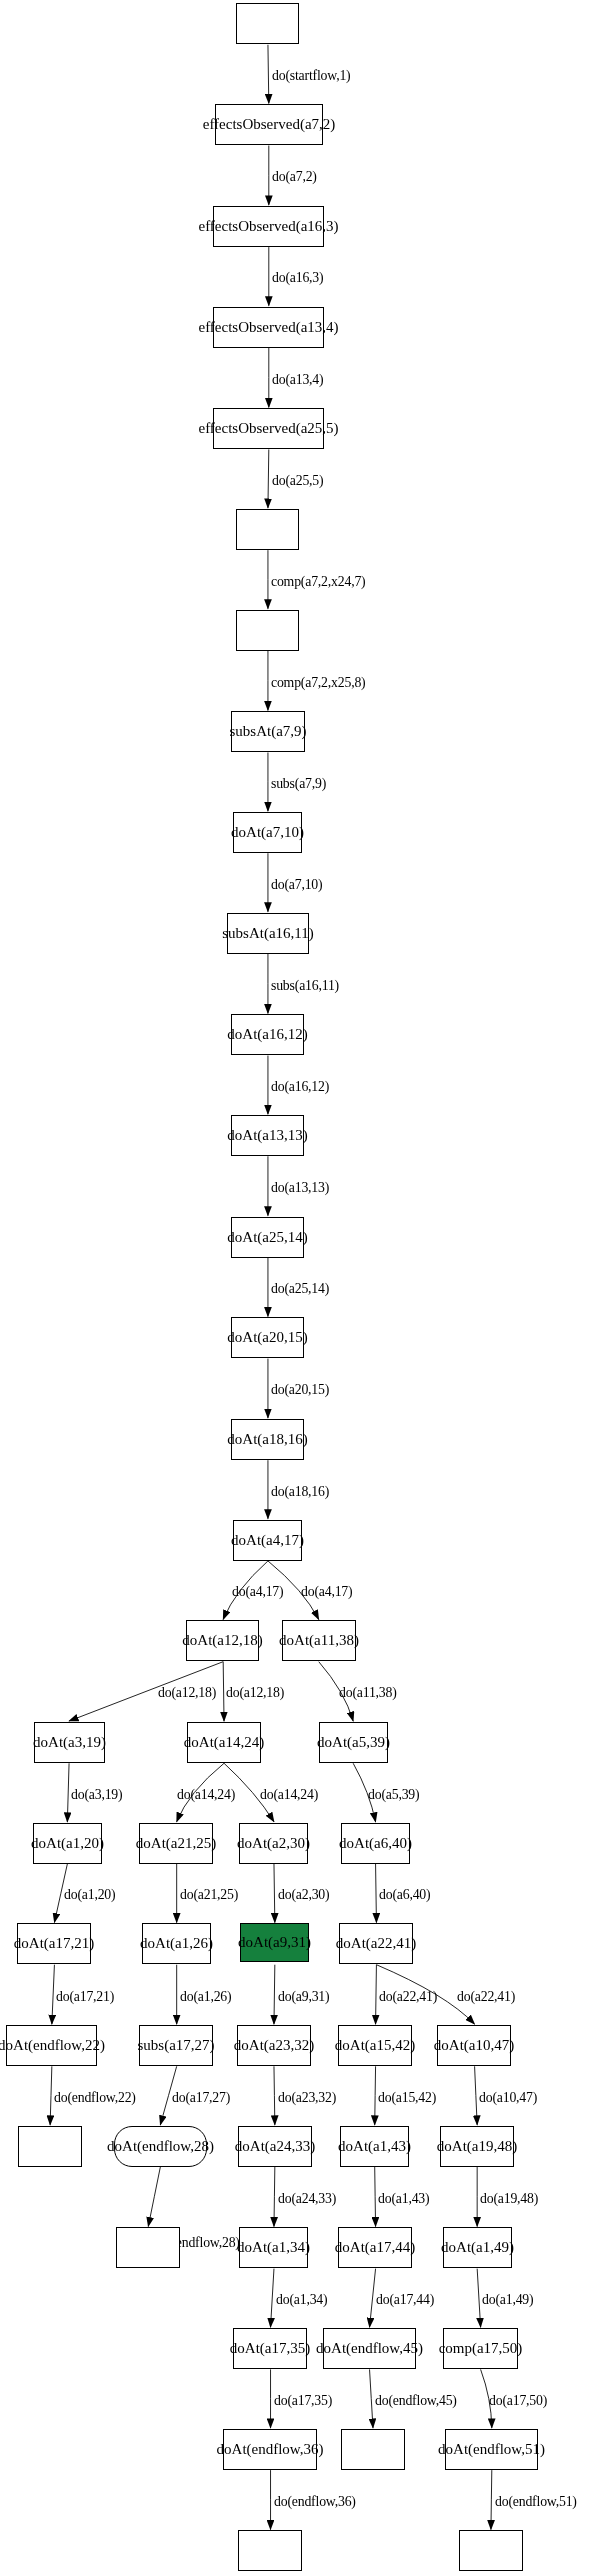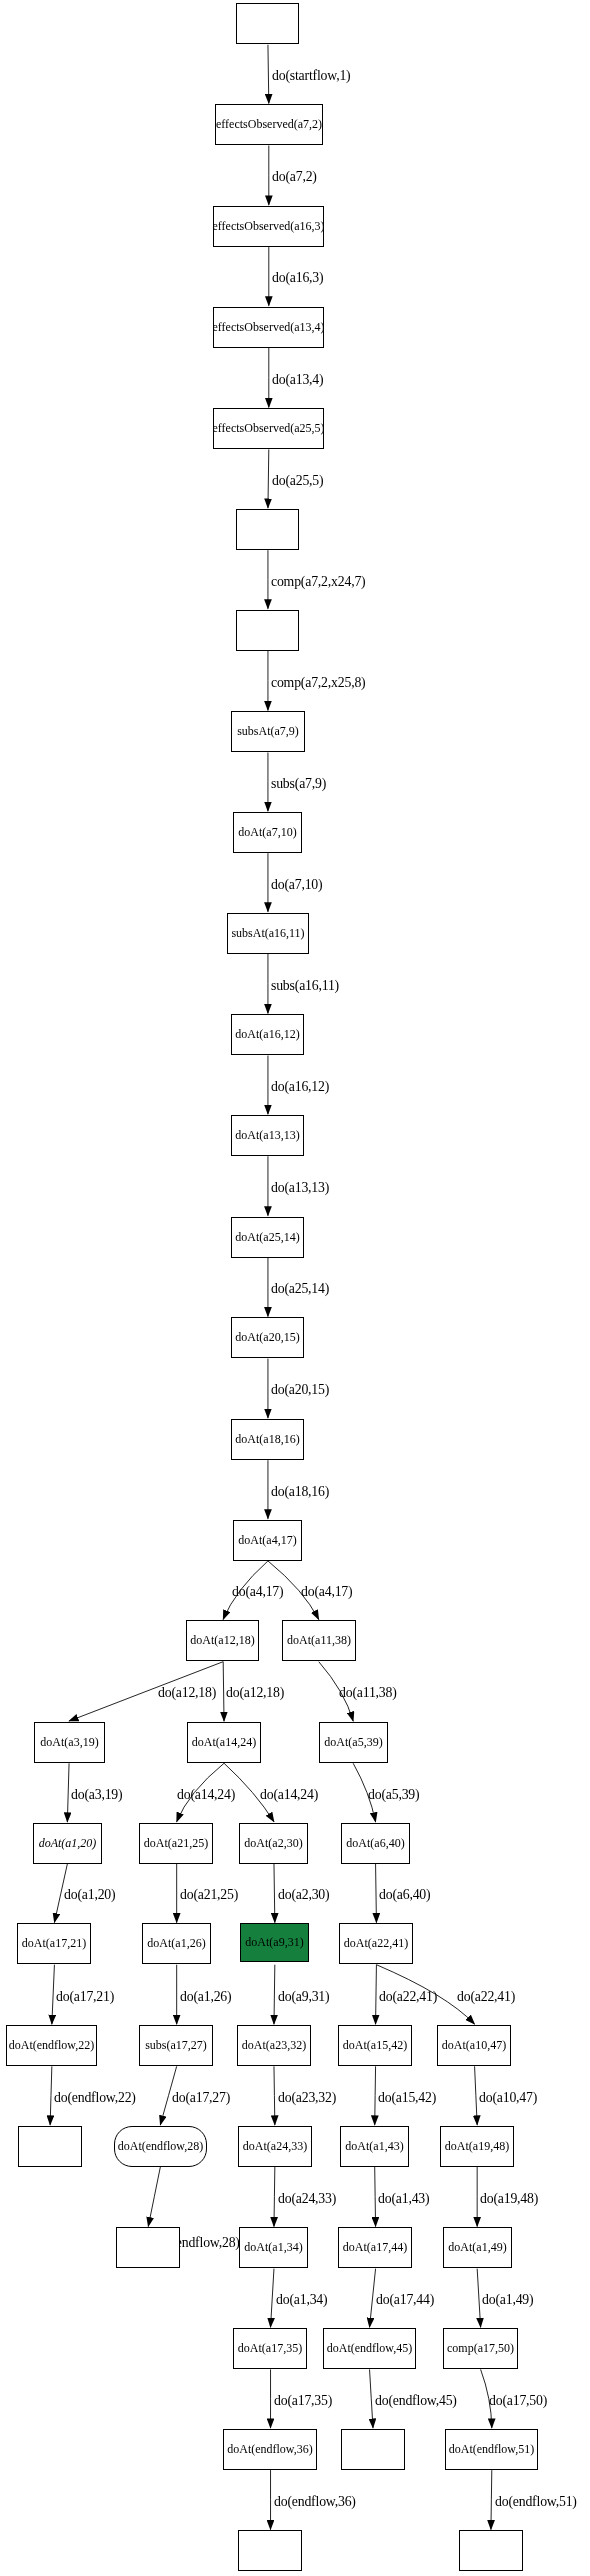--- a/index.html
+++ b/index.html
@@ -1,21 +1,21 @@
 <!DOCTYPE html>
 <html style="font-size:13.8px"><head>
 <meta charset="utf-8">
 <style>
   html,body{margin:0;padding:0;background:#ffffff;}
   #canvas{position:relative;width:591px;height:2576px;background:#ffffff;
           font-family:"Liberation Serif","DejaVu Serif",serif;overflow:hidden;}
   #edge-layer{position:absolute;left:0;top:0;width:591px;height:2576px;}
   .node{position:absolute;box-sizing:border-box;border:0.9px solid #000;background:#fff;
         display:flex;align-items:center;justify-content:center;text-align:center;
-        font-size:12px;color:#000;letter-spacing:0px;}
+        font-size:15px;color:#000;letter-spacing:0px;}
   .edge-label{position:absolute;white-space:nowrap;font-size:13.8px;color:#000;
               line-height:17px;letter-spacing:-0.2px;}
 </style>
 </head>
 <body>
 
 <div id="canvas">
     <div class="edge-label" style="left: 272px; top: 67px;">do(startflow,1)</div>
     <div class="edge-label" style="left: 272px; top: 168px;">do(a7,2)</div>
     <div class="edge-label" style="left: 272px; top: 269px;">do(a16,3)</div>
@@ -137,21 +137,21 @@
     <div class="node" style="left: 231px; top: 1115px; width: 73px; height: 41px; background: rgb(255, 255, 255); border-color: rgb(0, 0, 0);">doAt(a13,13)</div>
     <div class="node" style="left: 231px; top: 1217px; width: 73px; height: 41px; background: rgb(255, 255, 255); border-color: rgb(0, 0, 0);">doAt(a25,14)</div>
     <div class="node" style="left: 231px; top: 1317px; width: 73px; height: 41px; background: rgb(255, 255, 255); border-color: rgb(0, 0, 0);">doAt(a20,15)</div>
     <div class="node" style="left: 231px; top: 1419px; width: 73px; height: 41px; background: rgb(255, 255, 255); border-color: rgb(0, 0, 0);">doAt(a18,16)</div>
     <div class="node" style="left: 233px; top: 1520px; width: 69px; height: 41px; background: rgb(255, 255, 255); border-color: rgb(0, 0, 0);">doAt(a4,17)</div>
     <div class="node" style="left: 186px; top: 1620px; width: 73px; height: 41px; background: rgb(255, 255, 255); border-color: rgb(0, 0, 0);">doAt(a12,18)</div>
     <div class="node" style="left: 282px; top: 1620px; width: 74px; height: 41px; background: rgb(255, 255, 255); border-color: rgb(0, 0, 0);">doAt(a11,38)</div>
     <div class="node" style="left: 34px; top: 1722px; width: 71px; height: 41px; background: rgb(255, 255, 255); border-color: rgb(0, 0, 0);">doAt(a3,19)</div>
     <div class="node" style="left: 187px; top: 1722px; width: 74px; height: 41px; background: rgb(255, 255, 255); border-color: rgb(0, 0, 0);">doAt(a14,24)</div>
     <div class="node" style="left: 319px; top: 1722px; width: 69px; height: 41px; background: rgb(255, 255, 255); border-color: rgb(0, 0, 0);">doAt(a5,39)</div>
-    <div class="node" style="left: 33px; top: 1823px; width: 69px; height: 41px; background: rgb(255, 255, 255); border-color: rgb(0, 0, 0); font-style: italic;">doAt(a1,20)</div>
+    <div class="node" style="left: 33px; top: 1823px; width: 69px; height: 41px; background: rgb(255, 255, 255); border-color: rgb(0, 0, 0);">doAt(a1,20)</div>
     <div class="node" style="left: 139px; top: 1823px; width: 74px; height: 41px; background: rgb(255, 255, 255); border-color: rgb(0, 0, 0);">doAt(a21,25)</div>
     <div class="node" style="left: 239px; top: 1823px; width: 69px; height: 41px; background: rgb(255, 255, 255); border-color: rgb(0, 0, 0);">doAt(a2,30)</div>
     <div class="node" style="left: 341px; top: 1823px; width: 69px; height: 41px; background: rgb(255, 255, 255); border-color: rgb(0, 0, 0);">doAt(a6,40)</div>
     <div class="node" style="left: 17px; top: 1923px; width: 74px; height: 41px; background: rgb(255, 255, 255); border-color: rgb(0, 0, 0);">doAt(a17,21)</div>
     <div class="node" style="left: 142px; top: 1923px; width: 69px; height: 41px; background: rgb(255, 255, 255); border-color: rgb(0, 0, 0);">doAt(a1,26)</div>
     <div class="node" style="left: 240px; top: 1923px; width: 69px; height: 39px; background: #15803d; border-color: rgb(0, 0, 0);">doAt(a9,31)</div>
     <div class="node" style="left: 339px; top: 1923px; width: 74px; height: 41px; background: rgb(255, 255, 255); border-color: rgb(0, 0, 0);">doAt(a22,41)</div>
     <div class="node" style="left: 6px; top: 2025px; width: 91px; height: 41px; background: rgb(255, 255, 255); border-color: rgb(0, 0, 0);">doAt(endflow,22)</div>
     <div class="node" style="left: 139px; top: 2025px; width: 74px; height: 41px; background: rgb(255, 255, 255); border-color: rgb(0, 0, 0);">subs(a17,27)</div>
     <div class="node" style="left: 237px; top: 2025px; width: 74px; height: 41px; background: rgb(255, 255, 255); border-color: rgb(0, 0, 0);">doAt(a23,32)</div>

